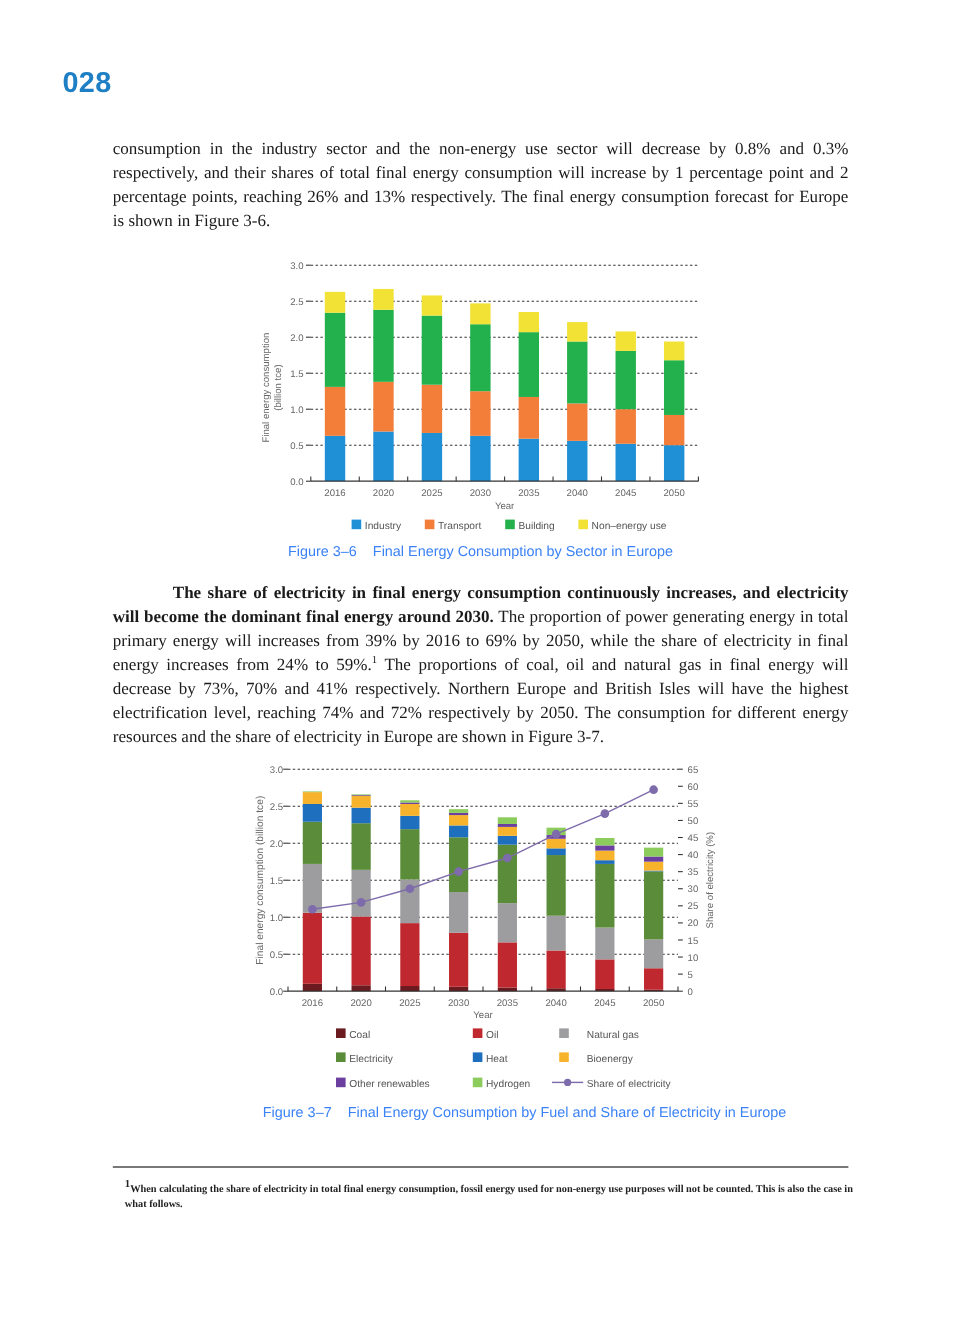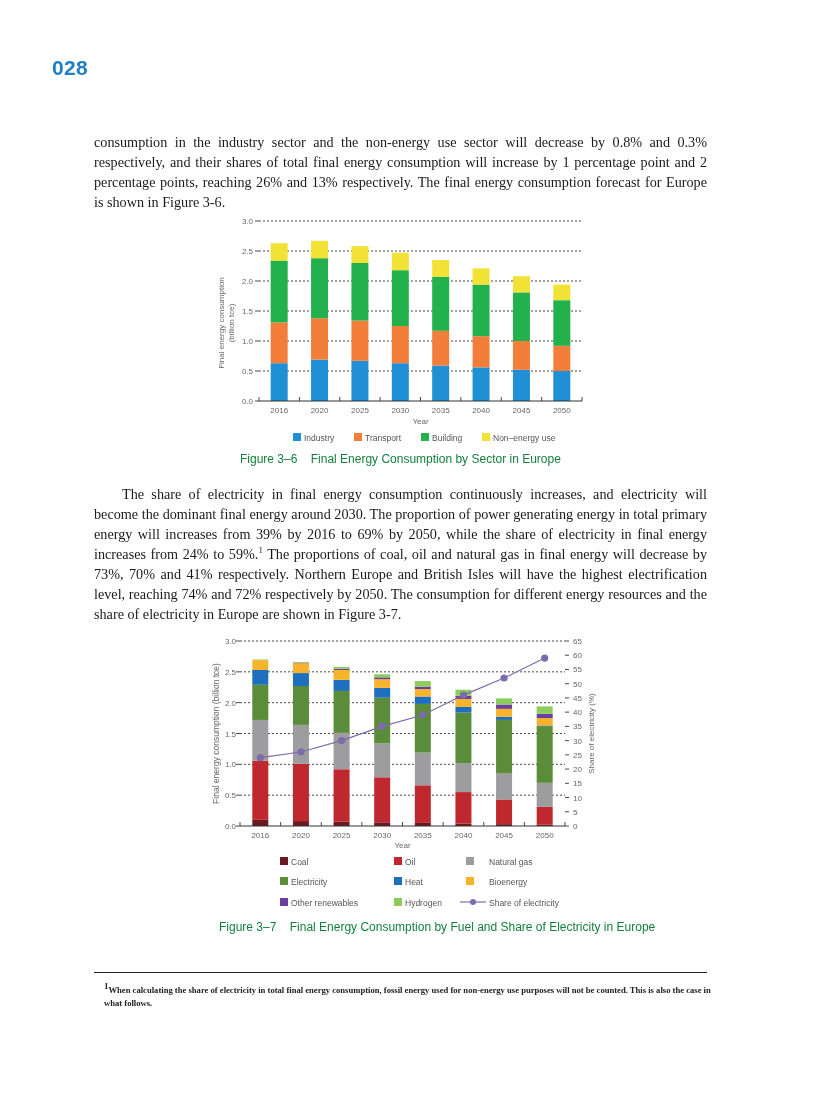--- a/index.html
+++ b/index.html
@@ -1,24 +1,24 @@
 <!DOCTYPE html>
 <html><head>
 <meta charset="utf-8">
 <style>
   html, body { margin:0; padding:0; background:#ffffff; }
   body { width:816px; height:1100px; position:relative; overflow:hidden; font-family:"Liberation Serif", serif; color:#1a1a1a; }
-  .page-num { position:absolute; left:52px; top:56px; font-family:"Liberation Sans", sans-serif; font-weight:bold; font-size:21px; color:#1f7fc4; letter-spacing:0.3px; }
+  .page-num { position:absolute; left:52px; top:56px; font-family:"Liberation Sans", sans-serif; font-weight:bold; font-size:24px; color:#1f7fc4; letter-spacing:0.3px; }
   .para { position:absolute; left:94px; width:613px; font-size:14.2px; line-height:20px; text-align:justify; font-family:"Liberation Serif", serif; }
-  .para1 { top:132px; }
+  .para1 { top:114px; }
   .para2 { top:484px; }
   .para2 .lead { text-indent:28px; }
-  .para b { font-weight:normal; }
+  .para b { font-weight:bold;margin-left:22px; }
   sup { font-size:9px; vertical-align:super; line-height:0; }
-  .caption { position:absolute; font-family:"Liberation Sans", sans-serif; font-size:12px; color:#15803d; white-space:pre; }
+  .caption { position:absolute; font-family:"Liberation Sans", sans-serif; font-size:12px; color:#3b82f6; white-space:pre; }
   .cap1 { left:240px; top:452px; }
   .cap2 { left:183px; top:920px;margin-left:36px; }
   svg text { font-family:"Liberation Sans", sans-serif; }
   .footrule { position:absolute; left:94px; top:972px; width:613px; height:1px; background:#222; }
   .footnote { position:absolute; left:104px; top:984px; width:613px; font-size:8.6px; line-height:13px; font-family:"Liberation Serif", serif; font-weight:bold; color:#222; }
   .chart { position:absolute; left:0; top:0; }
 </style>
 </head>
 <body>
 

